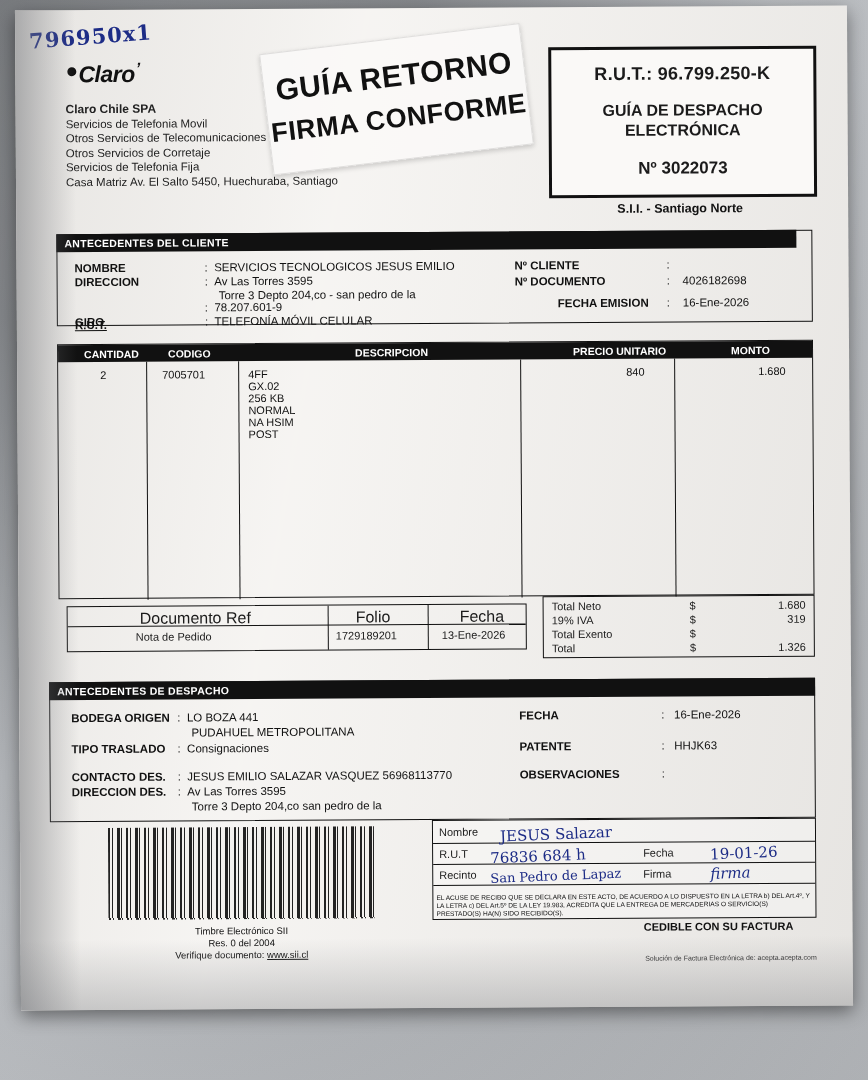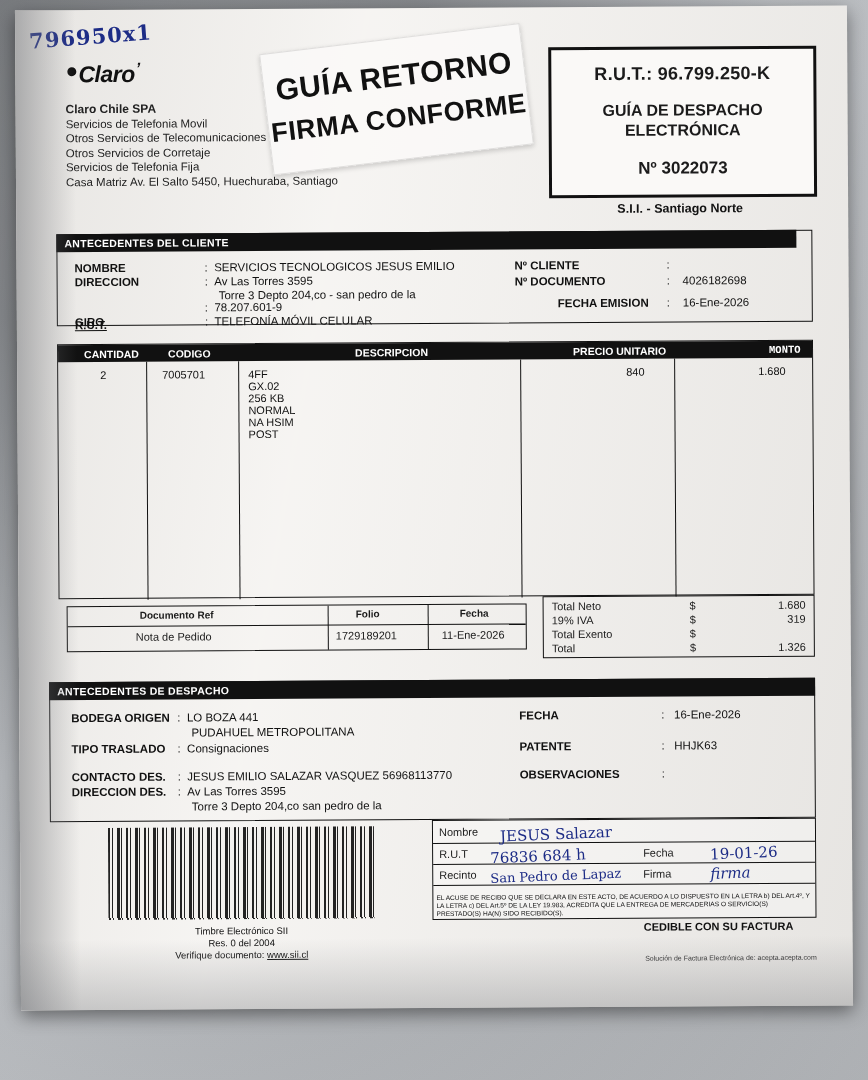--- a/index.html
+++ b/index.html
@@ -137,21 +137,21 @@
   }
   .items-head span{position:absolute;top:3px;}
   .vline{position:absolute;top:17px;width:1px;height:238px;background:#111;}
   .item-row{position:absolute;font-size:11px;color:#111;}
 
   
   .refbox{
     position:absolute;left:48px;top:596px;width:460px;height:46px;
     border:1px solid #111;box-sizing:border-box;
   }
-  .refbox .hd{position:absolute;top:3px;font-size:10px;font-weight:bold;}
+  .refbox .hd{position:absolute;top:3px;font-size:16px;font-weight:normal;}
   .refbox .vl{position:absolute;top:0;width:1px;height:100%;background:#111;}
   .refbox .hl{position:absolute;left:0;top:19px;width:100%;height:1px;background:#111;}
   .refbox .cell{position:absolute;top:24px;font-size:11px;}
 
   
   .totbox{
     position:absolute;left:524px;top:589px;width:272px;height:62px;
     border:1px solid #111;box-sizing:border-box;font-size:11px;
   }
   .totbox .lbl{position:absolute;left:8px;text-align:right;}
@@ -267,21 +267,21 @@
 
     <div class="cl-lbl" style="left:498px;top:290px;padding-left:43px;">FECHA EMISION</div>
     <div class="cl-col" style="left:650px;top:290px;">: &nbsp;&nbsp;&nbsp;<span>16-Ene-2026</span></div>
 
     <div class="items">
       <div class="items-head">
         <span style="left:26px;">CANTIDAD</span>
         <span style="left:110px;">CODIGO</span>
         <span style="left:297px;">DESCRIPCION</span>
         <span style="left:494px;padding-left:21px;">PRECIO UNITARIO</span>
-        <span style="left:711px;font-family:Liberation Mono, monospace;">MONTO</span>
+        <span style="left:673px;">MONTO</span>
       </div>
       <div class="vline" style="left:88px;"></div>
       <div class="vline" style="left:180px;"></div>
       <div class="vline" style="left:462px;"></div>
       <div class="vline" style="left:616px;"></div>
 
       <div class="item-row">
         <span style="position:absolute;left:42px;top:24px;">2</span>
         <span style="position:absolute;left:104px;top:24px;">7005701</span>
         <span style="position:absolute;left:190px;top:24px;">4FF GX.02 256 KB NORMAL NA HSIM POST</span>
@@ -292,21 +292,21 @@
 
     <div class="refbox">
       <div class="hl"></div>
       <div class="vl" style="left:260px;"></div>
       <div class="vl" style="left:360px;"></div>
       <div class="hd" style="left:72px;">Documento Ref</div>
       <div class="hd" style="left:288px;">Folio</div>
       <div class="hd" style="left:392px;">Fecha</div>
       <div class="cell" style="left:68px;">Nota de Pedido</div>
       <div class="cell" style="left:268px;">1729189201</div>
-      <div class="cell" style="left:374px;">11-Ene-2026</div>
+      <div class="cell" style="left:374px;">13-Ene-2026</div>
     </div>
 
     <div class="totbox">
       <div>
         <span class="lbl" style="top:3px;">Total Neto</span>
         <span class="cur" style="top:3px;">$</span>
         <span class="val" style="top:3px;">1.680</span>
       </div>
       <div>
         <span class="lbl" style="top:17px;">19% IVA</span>

